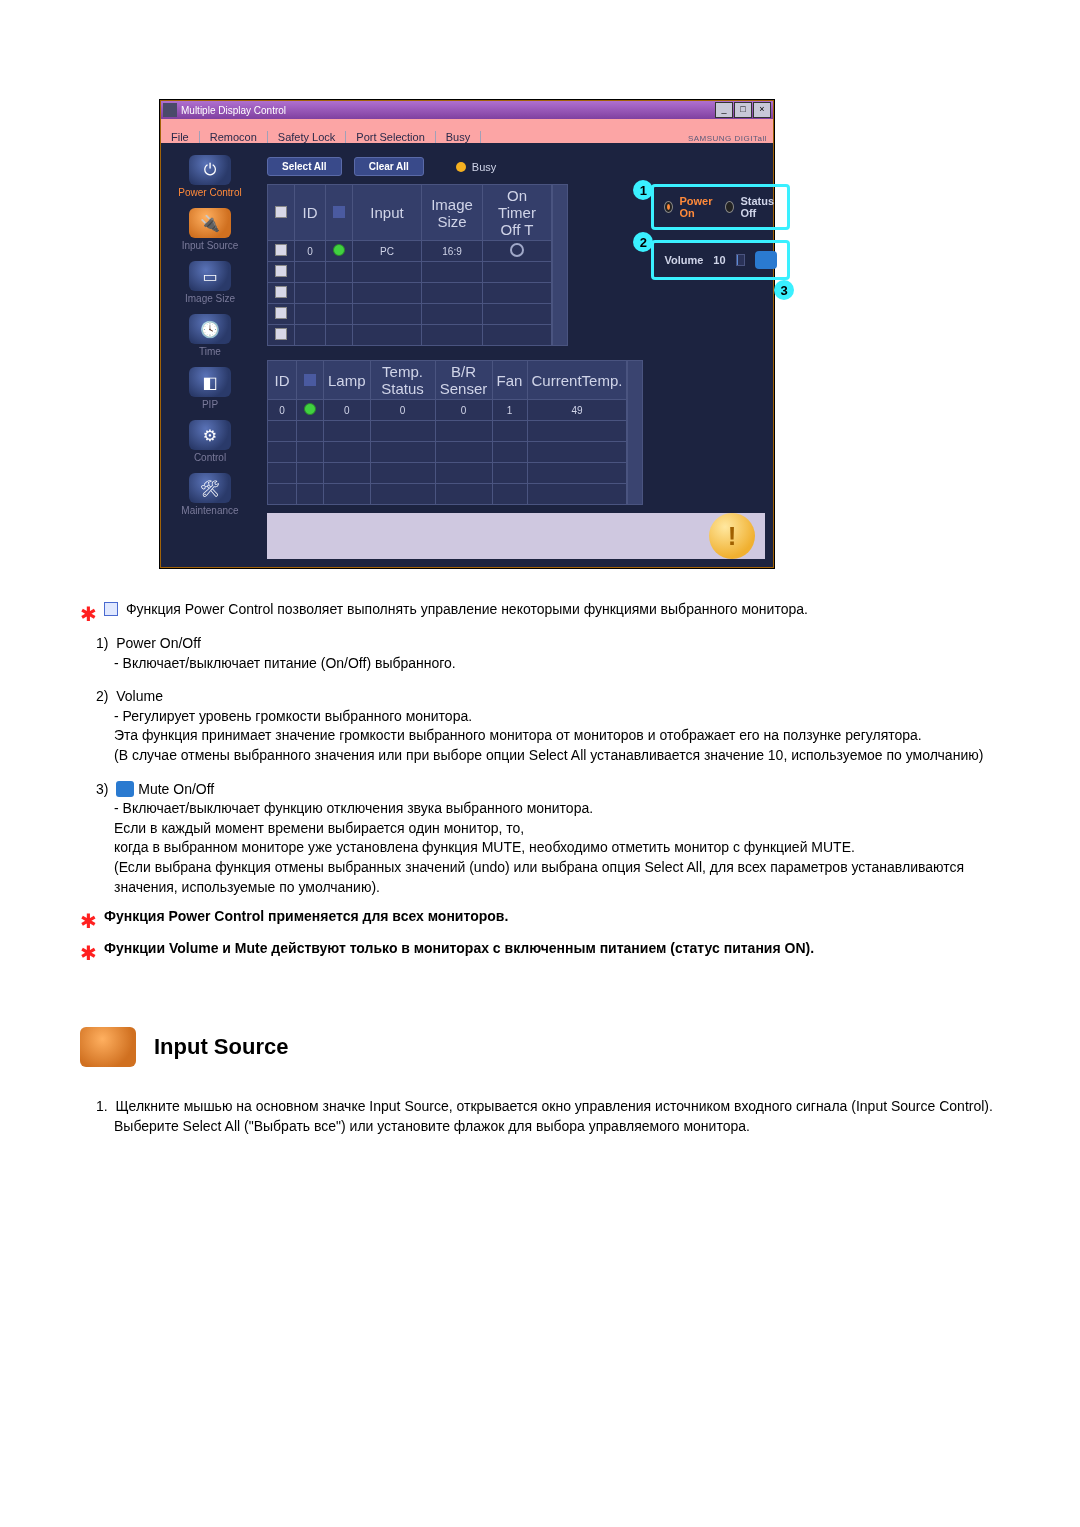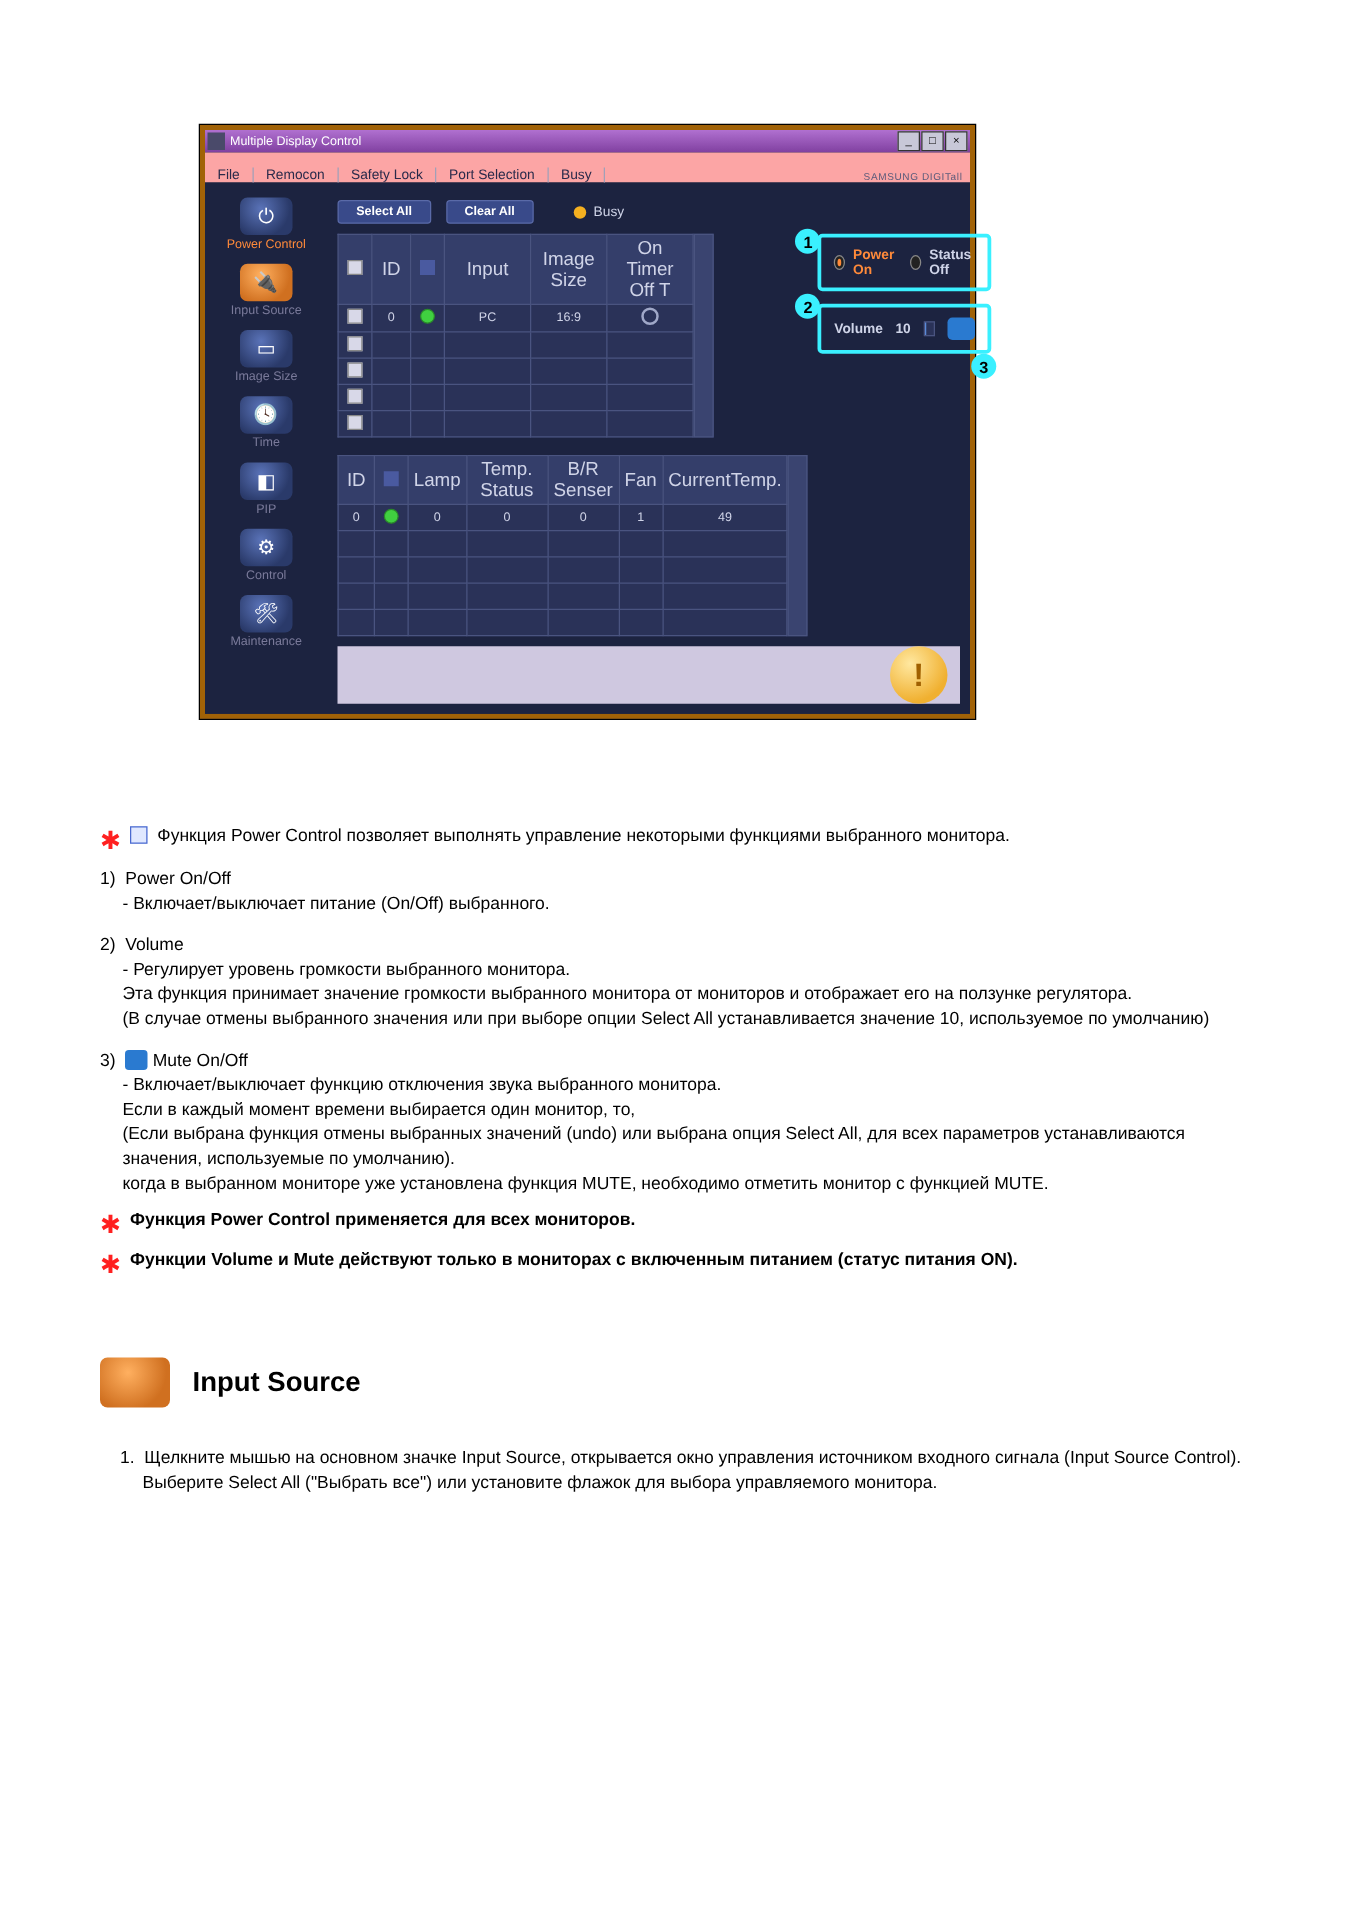--- a/index.html
+++ b/index.html
@@ -10,22 +10,22 @@
     font-size: 13px;
     color: #000;
     width: 1080px;
   }
   .page {
     padding: 100px 80px 80px 80px;
   }
   
   .app-window {
     width: 612px;
-    margin: 0 auto 84px 80px;
-    border: 4px solid #a16207;
+    margin: 0 auto 32px 80px;
+    border: 1px solid #a16207;
     background: #1c2340;
     box-shadow: 0 0 0 1px #000;
   }
   .title-bar {
     height: 18px;
     background: linear-gradient(#b070d0, #8040a0);
     display: flex;
     align-items: center;
     font-size: 10px;
     color: #fff;
@@ -454,36 +454,36 @@
 
   <div class="doc">
     <div class="star-row">
       <span class="star">✱</span>
       <span class="txt">
         <span class="smallchk"></span>
         <span>Функция Power Control позволяет выполнять управление некоторыми функциями выбранного монитора.</span>
       </span>
     </div>
 
-    <div style="margin-left:0;">
+    <div style="margin-left:16px;">
       <div style="margin-top:6px;">1)&nbsp;&nbsp;<span>Power On/Off</span>
         <div class="sub">- Включает/выключает питание (On/Off) выбранного.</div>
       </div>
 
       <div style="margin-top:14px;">2)&nbsp;&nbsp;<span>Volume</span>
         <div class="sub">- Регулирует уровень громкости выбранного монитора.</div>
         <div class="sub">Эта функция принимает значение громкости выбранного монитора от мониторов и отображает его на ползунке регулятора.</div>
         <div class="sub">(В случае отмены выбранного значения или при выборе опции Select All устанавливается значение 10, используемое по умолчанию)</div>
       </div>
 
       <div style="margin-top:14px;">3)&nbsp;&nbsp;<span class="mute-inline-icon"></span><span>Mute On/Off</span>
         <div class="sub">- Включает/выключает функцию отключения звука выбранного монитора.</div>
         <div class="sub">Если в каждый момент времени выбирается один монитор, то,</div>
+        <div class="sub">когда в выбранном мониторе уже установлена функция MUTE, необходимо отметить монитор с функцией MUTE.</div>
         <div class="sub">(Если выбрана функция отмены выбранных значений (undo) или выбрана опция Select All, для всех параметров устанавливаются значения, используемые по умолчанию).</div>
-        <div class="sub">когда в выбранном мониторе уже установлена функция MUTE, необходимо отметить монитор с функцией MUTE.</div>
       </div>
     </div>
 
     <div class="star-row" style="margin-top:10px;">
       <span class="star">✱</span>
       <span class="txt bold">Функция Power Control применяется для всех мониторов.</span>
     </div>
     <div class="star-row">
       <span class="star">✱</span>
       <span class="txt bold">Функции Volume и Mute действуют только в мониторах с включенным питанием (статус питания ON).</span>

